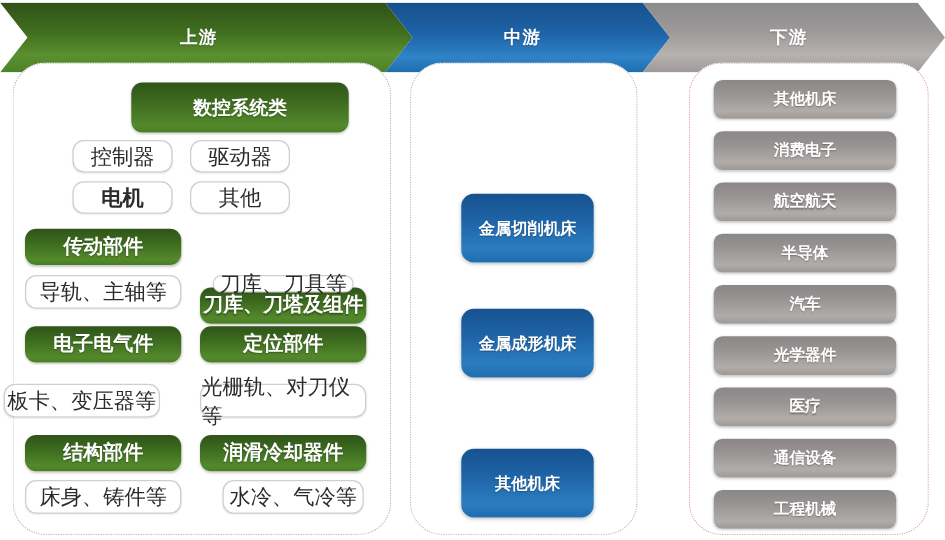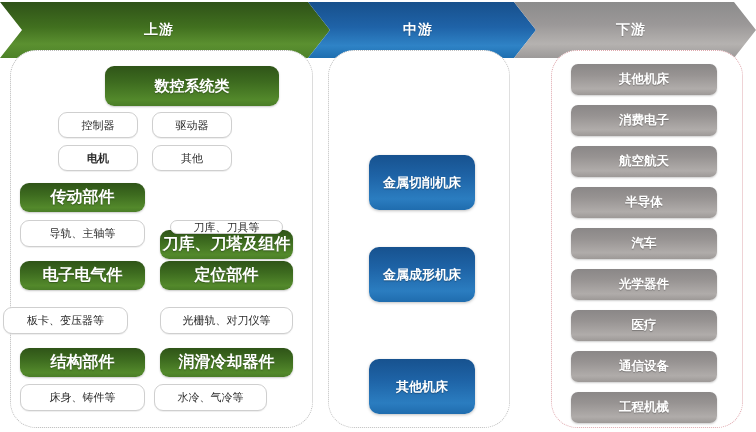--- a/index.html
+++ b/index.html
@@ -117,21 +117,21 @@
   .sub {
     position: absolute;
     box-sizing: border-box;
     display: flex;
     align-items: center;
     justify-content: center;
     border-radius: 9px;
     border: 1px solid #cfcfcf;
     background: #ffffff;
     color: #2b2b2b;
-    font-size: 11px;
+    font-size: 17px;
     box-shadow: 0 1px 1px rgba(0,0,0,0.07);
   }
 
   
   #g-cnc      { left: 58px;  top: 66px;  width: 174px; height: 40px; margin-left: 47px; }
   #s-ctrl     { left: 58px;  top: 112px; width: 80px;  height: 26px; }
   #s-drive    { left: 152px; top: 112px; width: 80px;  height: 26px; }
   #s-motor    { left: 58px;  top: 145px; width: 80px;  height: 26px; font-weight: bold; }
   #s-other    { left: 152px; top: 145px; width: 80px;  height: 26px; }
 
@@ -142,21 +142,21 @@
   #s-tool     { left: 170px; top: 220px; width: 113px; height: 14px; }
 
   #g-elec     { left: 20px;  top: 261px; width: 125px; height: 29px; }
   #s-elec     { left: 3px;  top: 307px; width: 125px; height: 27px; }
   #g-pos      { left: 160px; top: 261px; width: 133px; height: 29px; }
   #s-pos      { left: 160px; top: 307px; width: 133px; height: 27px; }
 
   #g-struct   { left: 20px;  top: 348px; width: 125px; height: 29px; }
   #s-struct   { left: 20px;  top: 384px; width: 125px; height: 27px; }
   #g-lub      { left: 160px; top: 348px; width: 133px; height: 29px; }
-  #s-lub      { left: 154px; top: 384px; width: 113px; height: 27px; }
+  #s-lub      { left: 178px; top: 384px; width: 113px; height: 27px; }
 
   
   .mach {
     position: absolute;
     left: 40px;
     width: 106px;
     height: 55px;
     box-sizing: border-box;
     display: flex;
     align-items: center;

